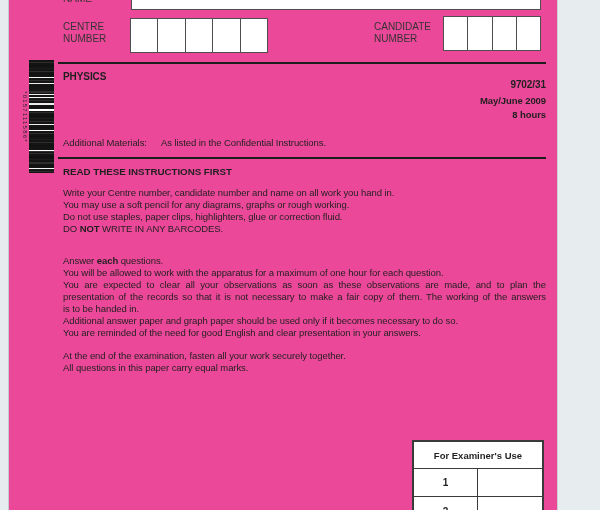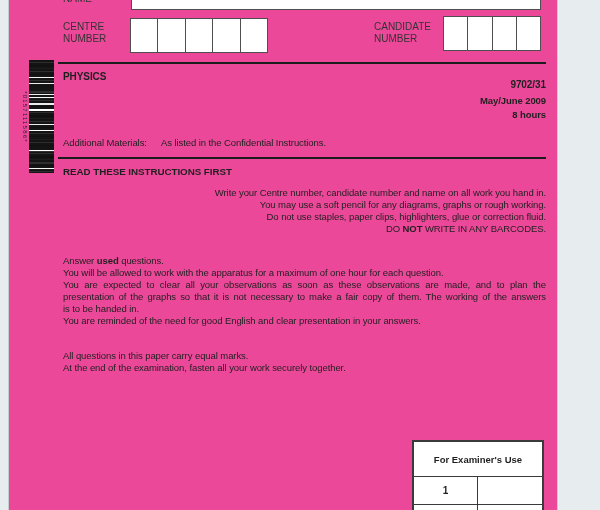--- a/index.html
+++ b/index.html
@@ -53,28 +53,28 @@
   .hrow1 { top:71px; font-size:10px; }
   .hrow2 { top:87px; }
   .hrow3 { top:101px; }
   .hrow4 { top:119px; }
   .hrow5 { top:137px; }
   .materials-value { position:absolute; left:98px; top:0;text-align:right; }
 
   
   .heading { position:absolute; left:54px; top:166px; font-size:9.8px; font-weight:bold; letter-spacing:-0.05px; }
   .para { position:absolute; left:54px; width:483px; font-size:9.5px; line-height:12px; letter-spacing:-0.08px; }
-  .para1 { top:187px;text-align:right; }
+  .para1 { top:187px; }
   .para2 { top:255px; }
   .para3 { top:350px; }
   .para .just { text-align:justify; text-align-last:justify; }
 
   
   .xtable { position:absolute; left:403px; top:440px; width:132px; border:2px solid #3a3a3a; background:#fff; }
-  .xhead { height:35px; border-bottom:1.5px solid #3a3a3a; display:flex; align-items:center; justify-content:center;
+  .xhead { height:27px; border-bottom:1.5px solid #3a3a3a; display:flex; align-items:center; justify-content:center;
            font-size:9.5px; font-weight:bold; }
   .xrow { display:flex; height:27.5px; border-bottom:1.5px solid #3a3a3a; }
   .xrow:last-child { border-bottom:none; height:29px; }
   .xcell-label { width:64px; border-right:1.5px solid #3a3a3a; display:flex; align-items:center; justify-content:center;
                  font-size:10px; font-weight:bold; }
   .xcell-value { flex:1; }
 </style>
 </head>
 <body>
 
@@ -129,30 +129,31 @@
     </div>
 
     <div class="heading">READ THESE INSTRUCTIONS FIRST</div>
     <div class="para para1">
         <div>Write your Centre number, candidate number and name on all work you hand in.</div>
         <div>You may use a soft pencil for any diagrams, graphs or rough working.</div>
         <div>Do not use staples, paper clips, highlighters, glue or correction fluid.</div>
         <div>DO <b>NOT</b> WRITE IN ANY BARCODES.</div>
       </div>
     <div class="para para2">
-        <div>Answer <b>used</b> questions.</div>
+        <div>Answer <b>each</b> questions.</div>
         <div>You will be allowed to work with the apparatus for a maximum of one hour for each question.</div>
         <div class="just">You are expected to clear all your observations as soon as these observations are made, and to plan the</div>
-        <div class="just">presentation of the graphs so that it is not necessary to make a fair copy of them. The working of the answers</div>
+        <div class="just">presentation of the records so that it is not necessary to make a fair copy of them. The working of the answers</div>
         <div>is to be handed in.</div>
+        <div>Additional answer paper and graph paper should be used only if it becomes necessary to do so.</div>
         <div>You are reminded of the need for good English and clear presentation in your answers.</div>
       </div>
     <div class="para para3">
+        <div>At the end of the examination, fasten all your work securely together.</div>
         <div>All questions in this paper carry equal marks.</div>
-        <div>At the end of the examination, fasten all your work securely together.</div>
       </div>
 
     <div class="xtable">
       <div class="xhead">For Examiner's Use</div>
       <div class="xrow">
         <div class="xcell-label">1</div>
         <div class="xcell-value"></div>
       </div>
       <div class="xrow">
         <div class="xcell-label">2</div>

